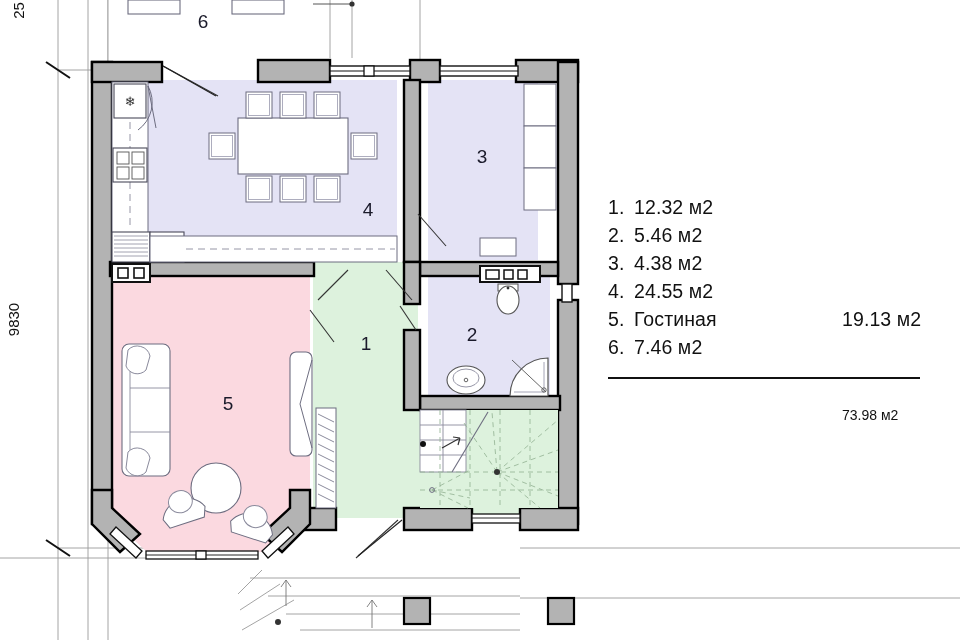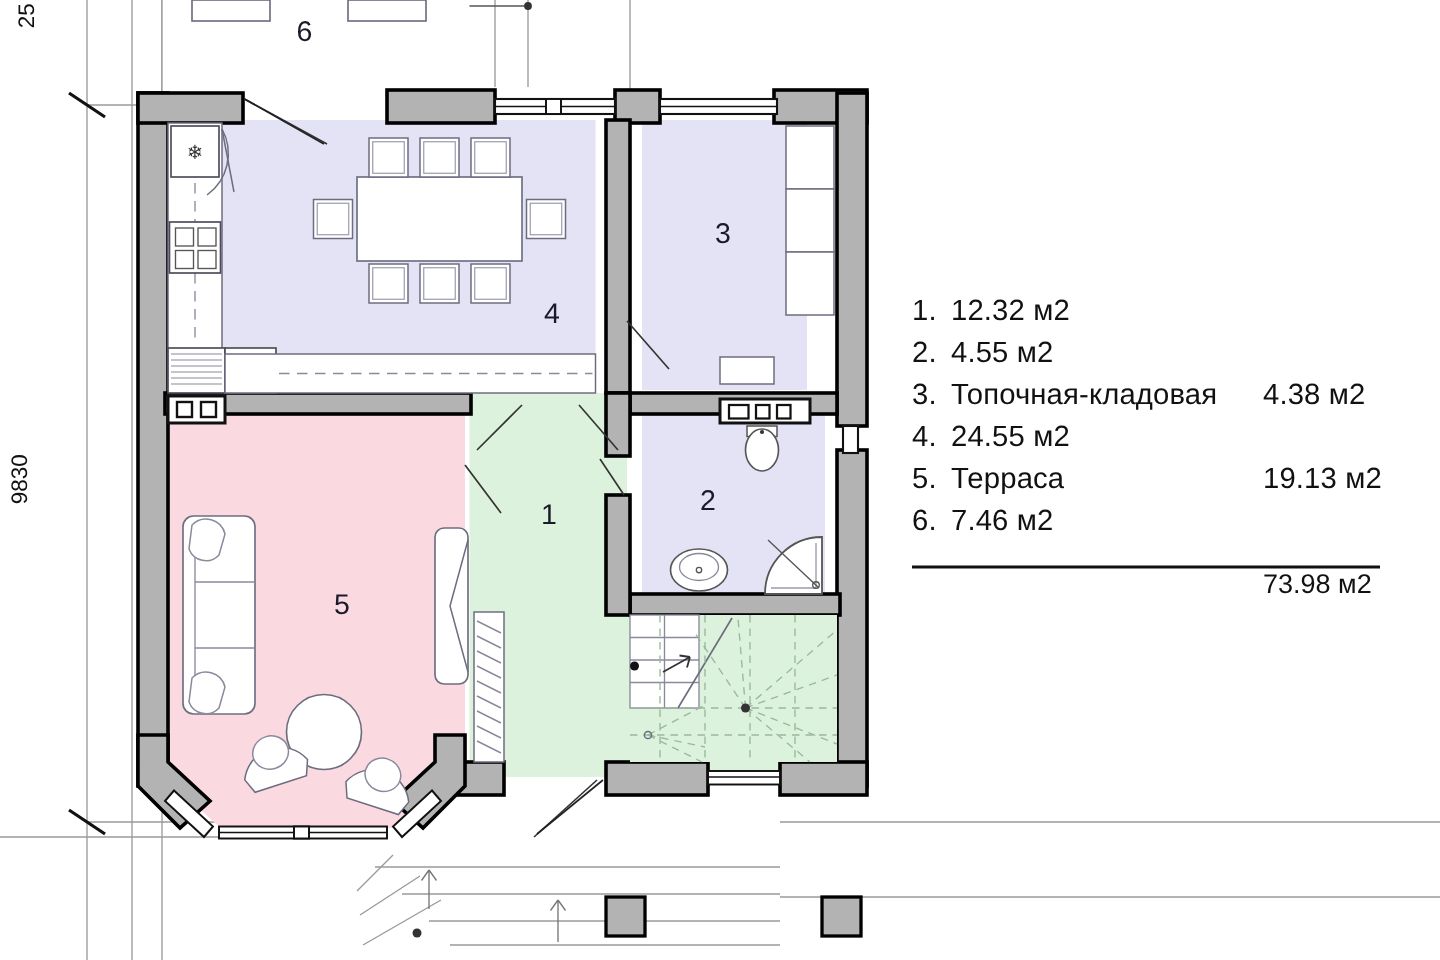--- a/index.html
+++ b/index.html
@@ -10,21 +10,21 @@
 
   
   .legend{position:absolute;left:608px;top:196px;width:322px;}
   .legend-row{display:flex;align-items:baseline;height:28px;font-size:19.5px;
               letter-spacing:.1px;white-space:nowrap;}
   .lg-num{width:26px;flex:0 0 26px;text-align:left;}
   .lg-name{flex:1 1 auto;padding-right:8px;}
   .lg-area{flex:0 0 auto;min-width:88px;}
   .legend-rule{margin-top:13px;border-top:2.4px solid #111;width:312px;}
   .legend-total{display:flex;justify-content:flex-end;height:28px;
-                margin-top:0;font-size:18px;}
+                margin-top:28px;font-size:14px;}
   .legend-total .lg-area{min-width:88px;}
 
   
   .dimtext{position:absolute;font-size:15px;color:#111;
            transform-origin:50% 50%;white-space:nowrap;}
   #dim-9830{left:-3px;top:311px;transform:rotate(-90deg);}
   #dim-25{left:10px;top:2px;transform:rotate(-90deg);}
 
   
   .roomnum{position:absolute;font-size:19px;color:#1a1a2a;
@@ -355,34 +355,33 @@
   <div class="dimtext" id="dim-25">25</div>
 
   <div class="legend">
     <div class="legend-rows">
         <div class="legend-row">
           <span class="lg-num">1.</span>
           <span class="lg-area">12.32 м2</span>
         </div>
         <div class="legend-row">
           <span class="lg-num">2.</span>
-          <span class="lg-area">4.55 м2</span>
+          <span class="lg-area">5.46 м2</span>
         </div>
         <div class="legend-row">
           <span class="lg-num">3.</span>
-          <span class="lg-name">Топочная-кладовая</span>
           <span class="lg-area">4.38 м2</span>
         </div>
         <div class="legend-row">
           <span class="lg-num">4.</span>
           <span class="lg-area">24.55 м2</span>
         </div>
         <div class="legend-row">
           <span class="lg-num">5.</span>
-          <span class="lg-name">Терраса</span>
+          <span class="lg-name">Гостиная</span>
           <span class="lg-area">19.13 м2</span>
         </div>
         <div class="legend-row">
           <span class="lg-num">6.</span>
           <span class="lg-area">7.46 м2</span>
         </div>
       </div>
     <div class="legend-rule"></div>
     <div class="legend-total">
       <span class="lg-area">73.98 м2</span>

